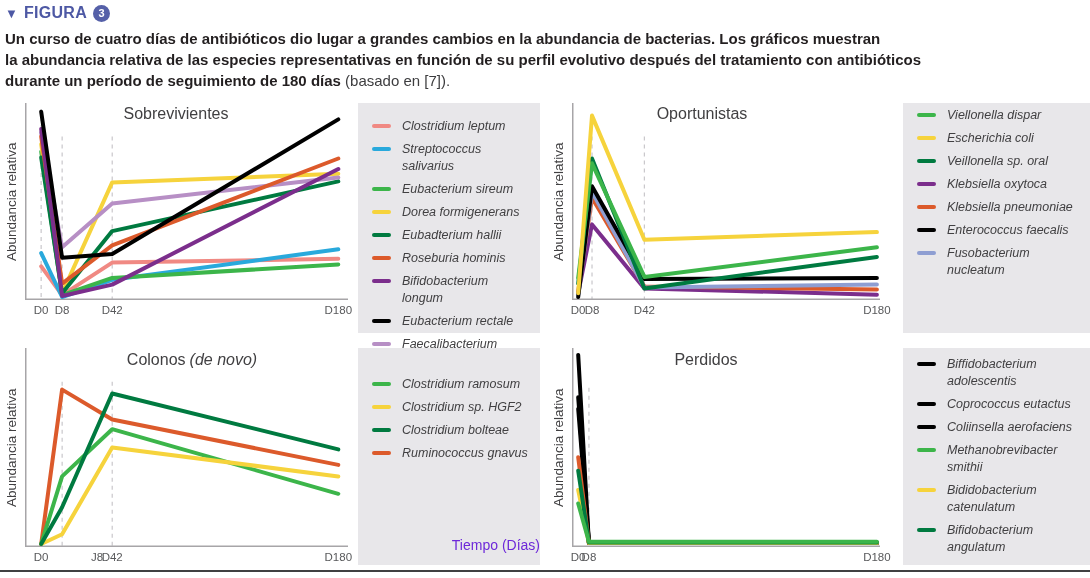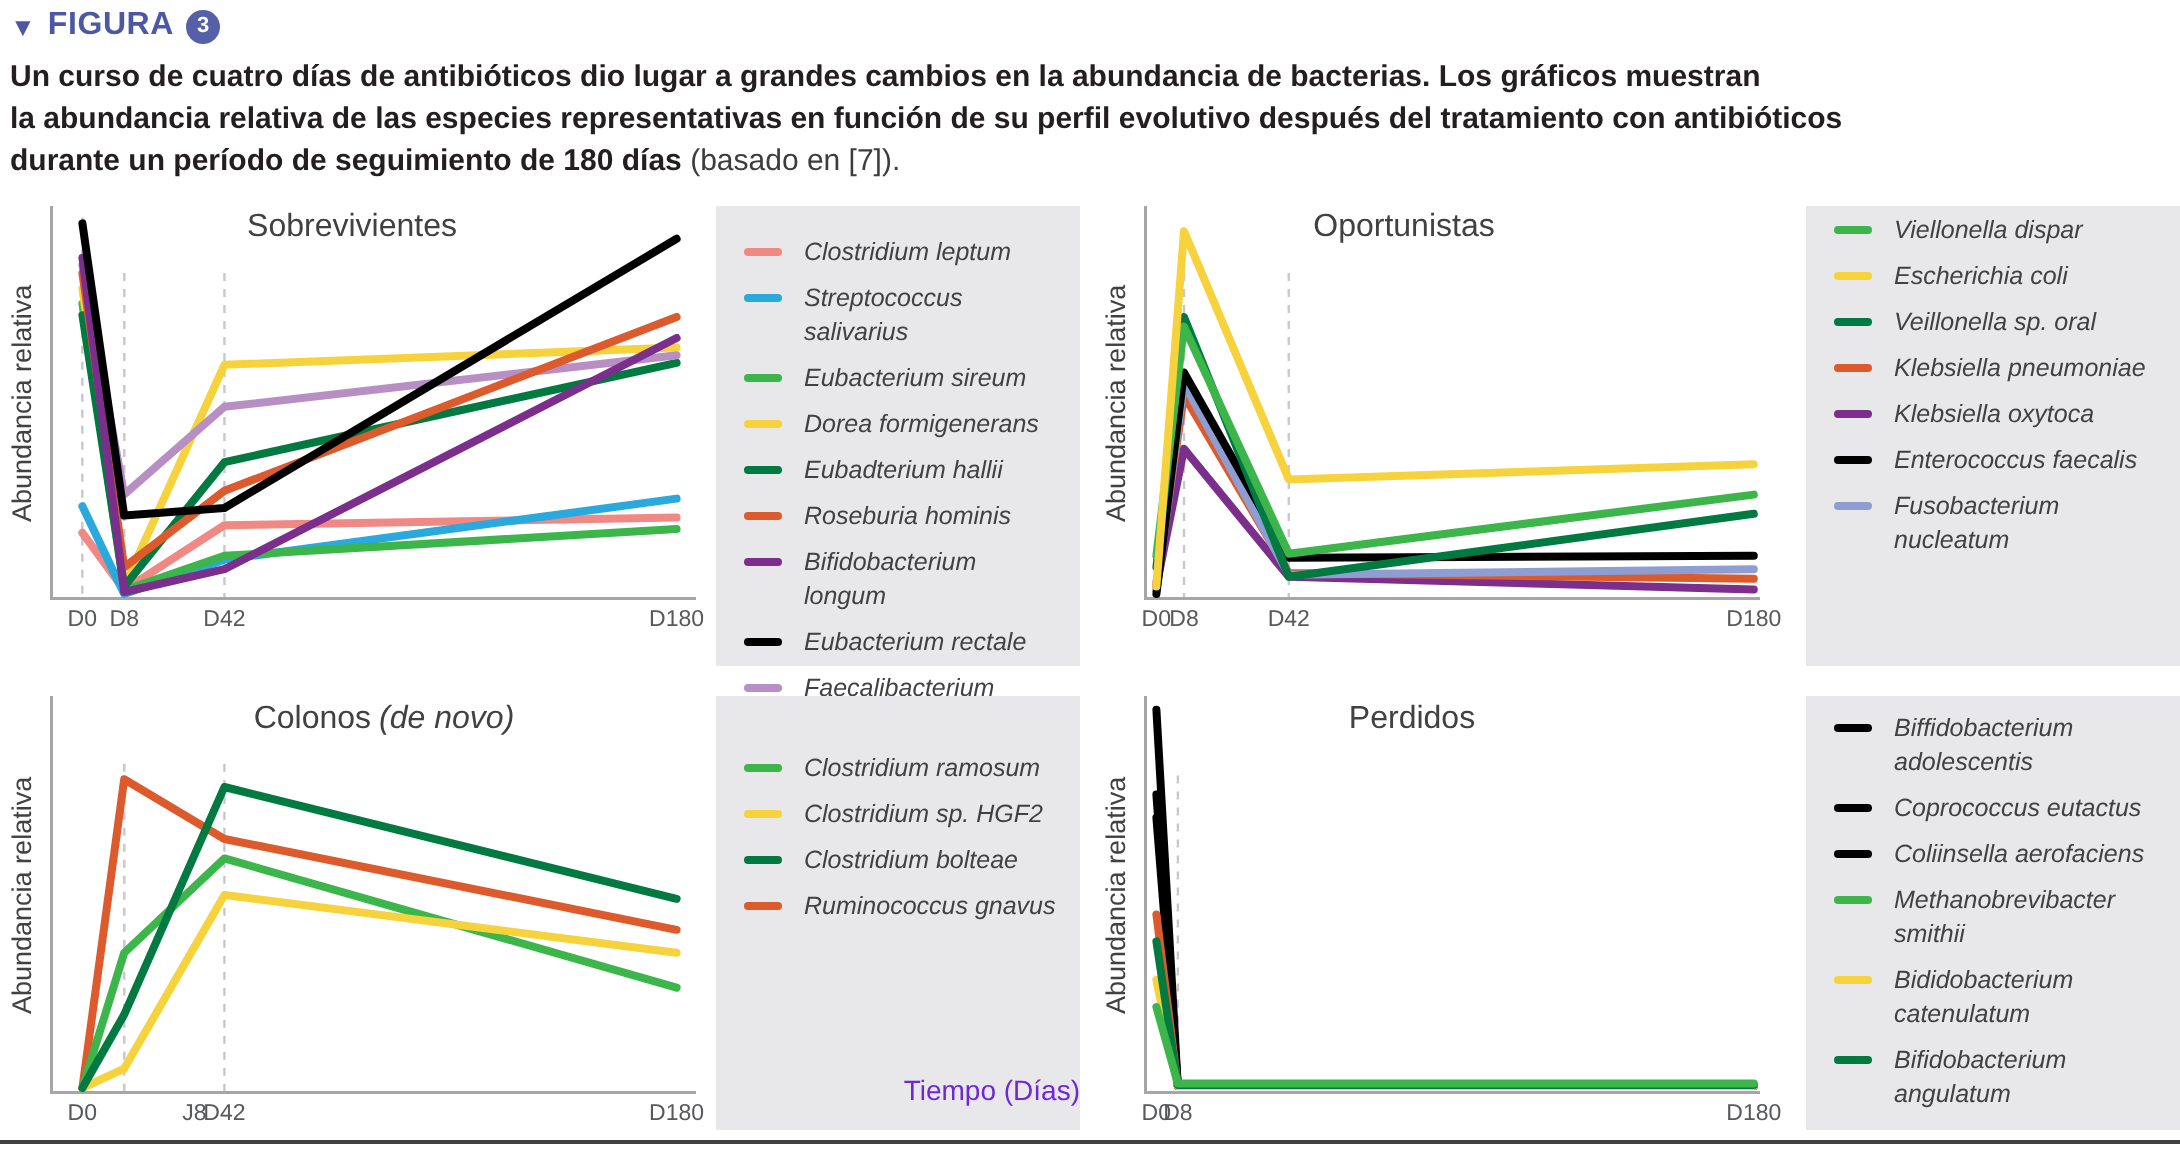--- a/index.html
+++ b/index.html
@@ -213,26 +213,26 @@
       </div>
       <div class="li">
         <span class="sw" style="background: rgb(246, 211, 60);"></span>
         <span class="nm">Escherichia coli</span>
       </div>
       <div class="li">
         <span class="sw" style="background: rgb(0, 122, 64);"></span>
         <span class="nm">Veillonella sp. oral</span>
       </div>
       <div class="li">
+        <span class="sw" style="background: rgb(123, 46, 140);"></span>
+        <span class="nm">Klebsiella oxytoca</span>
+      </div>
+      <div class="li">
         <span class="sw" style="background: rgb(220, 90, 43);"></span>
         <span class="nm">Klebsiella pneumoniae</span>
-      </div>
-      <div class="li">
-        <span class="sw" style="background: rgb(123, 46, 140);"></span>
-        <span class="nm">Klebsiella oxytoca</span>
       </div>
       <div class="li">
         <span class="sw" style="background: rgb(0, 0, 0);"></span>
         <span class="nm">Enterococcus faecalis</span>
       </div>
       <div class="li">
         <span class="sw" style="background: rgb(142, 158, 210);"></span>
         <span class="nm">Fusobacterium nucleatum</span>
       </div>
     </div>

